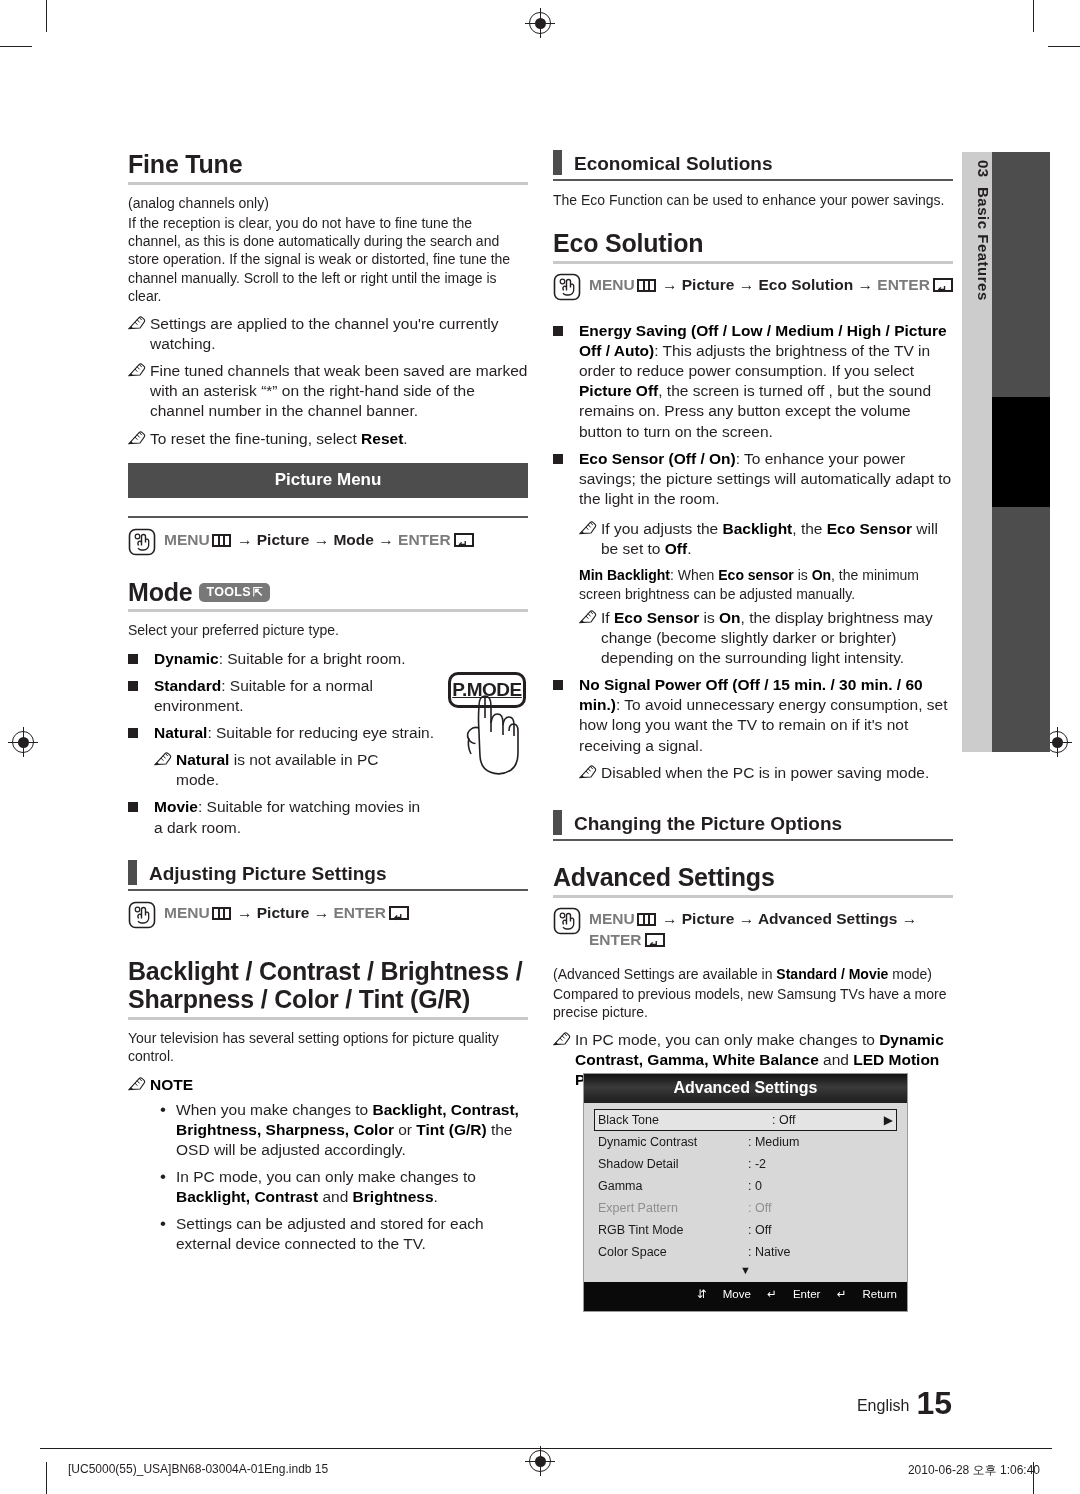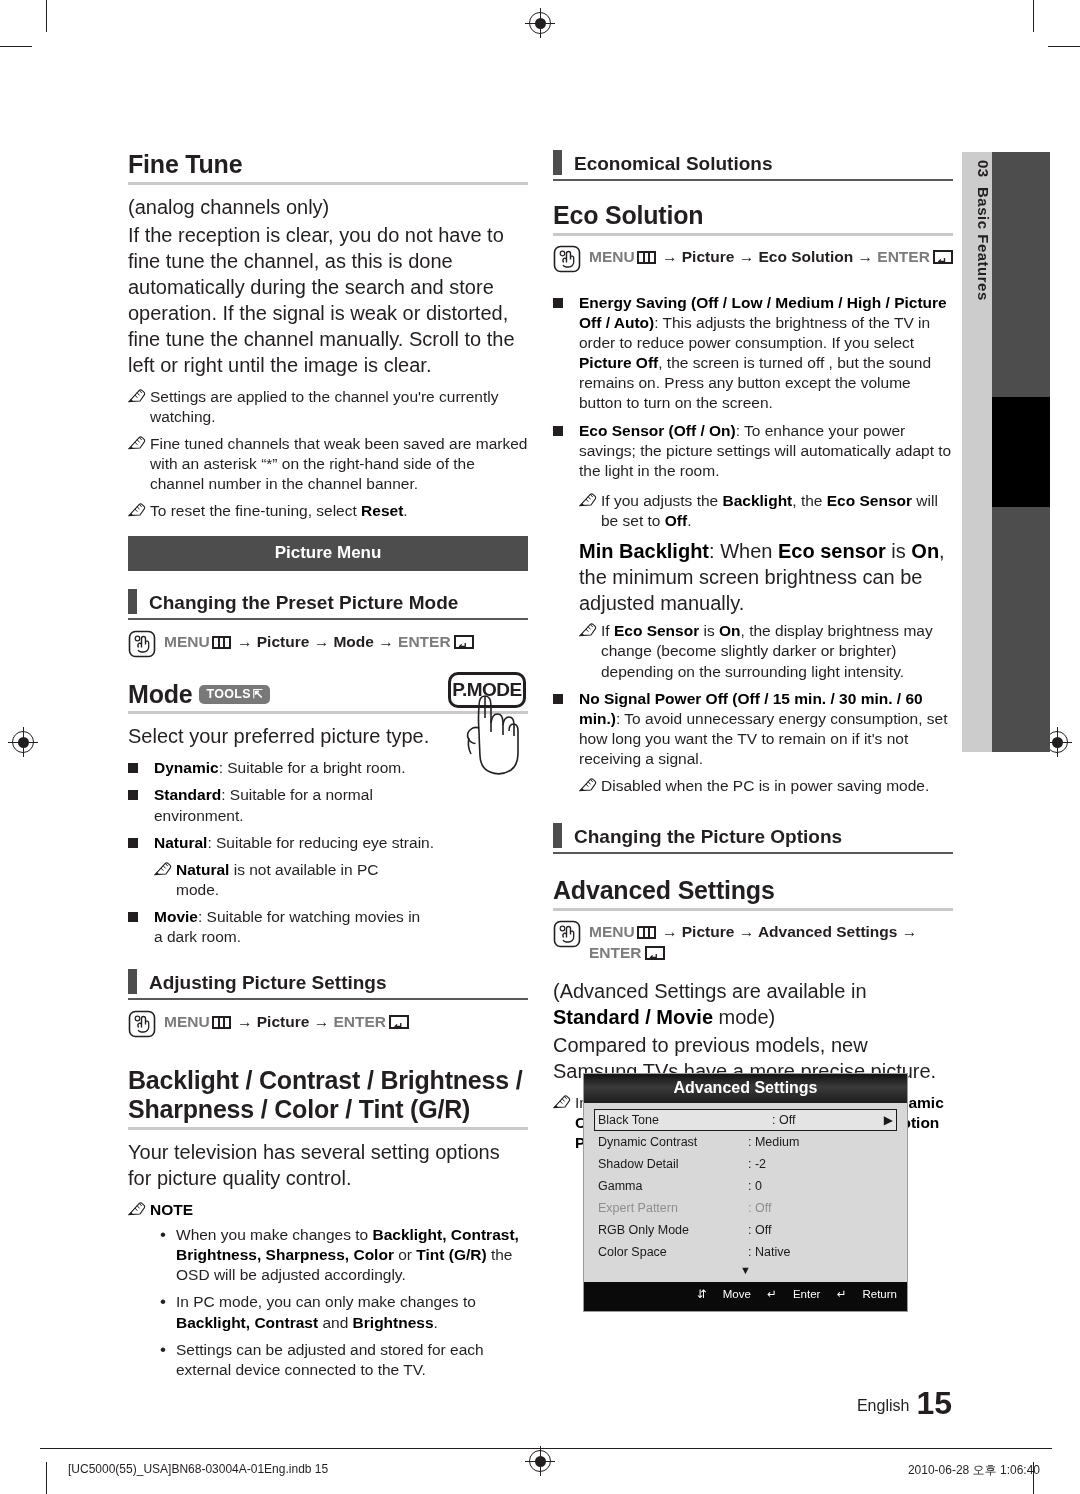--- a/index.html
+++ b/index.html
@@ -93,21 +93,21 @@
     line-height: 1;
     padding-bottom: 2px;
   }
   .rule-dark {
     height: 2px;
     background: #58585a;
     margin: 4px 0 10px 0;
   }
 
   p, li, .body {
-    font-size: 20px;
+    font-size: 14px;
     line-height: 1.30;
     margin: 0 0 9px 0;
   }
   b { font-weight: bold; color: #000000; }
 
   
   .note {
     display: flex;
     margin: 0 0 7px 0;
     font-size: 15.5px;
@@ -248,20 +248,21 @@
     width: 78px; height: 36px;
     border: 3px solid #231f20;
     border-radius: 10px;
     box-sizing: border-box;
     font-size: 19px;
     font-weight: bold;
     text-align: center;
     line-height: 30px;
     letter-spacing: -0.5px;
     background: #fff;
+    text-decoration: underline;
   }
 
   
   .osd {
     position: absolute;
     left: 583px;
     top: 1073px;
     width: 325px;
     background: #d8d8d8;
     border: 1px solid #9a9a9a;
@@ -448,24 +449,20 @@
             <path d="M1 12.6 L11.3 1.4 a1.9 1.9 0 0 1 2.7 0 l2.1 2 a1.9 1.9 0 0 1 0 2.7 L12 12 Z" fill="none" stroke="#231f20" stroke-width="1.1"></path>
             <path d="M11.3 1.4 L13.8 4.1 M9.1 3.7 L11.6 6.4 M6.9 6.0 L9.4 8.7" stroke="#231f20" stroke-width="1"></path>
             <path d="M1 12.6 L5.6 13.1 L3.4 10.3 Z" fill="#231f20"></path>
           </svg>
       </span>
       <span class="tx"><span>To reset the fine-tuning, select </span><b>Reset</b><span>.</span></span>
     </div>
 
     <div class="banner">Picture Menu</div>
 
-    <div class="sec-head">
-      <span class="tab"></span>
-      <span class="txt">Changing the Preset Picture Mode</span>
-    </div>
     <div class="rule-dark"></div>
 
     <div class="path">
       <span class="hicon">
         <svg width="28" height="28" viewBox="0 0 28 28">
             <rect x="1.5" y="1.5" width="25" height="25" rx="6" fill="none" stroke="#231f20" stroke-width="1.6"></rect>
             <path d="M13.5 8.5 v9 M13.5 8.5 a2 2 0 0 1 4 0 v6" fill="none" stroke="#231f20" stroke-width="1.4"></path>
             <path d="M10.5 17.5 q-1.5 -3 0.5 -4.2 q1.3 -0.6 1.8 0.8" fill="none" stroke="#231f20" stroke-width="1.3"></path>
             <path d="M17.5 11.5 a2 2 0 0 1 3.2 1.2 v4.3 a5 5 0 0 1 -5 5 h-2.5 a4 4 0 0 1 -3.2 -1.8" fill="none" stroke="#231f20" stroke-width="1.3"></path>
             <circle cx="9.5" cy="8.5" r="2.3" fill="none" stroke="#231f20" stroke-width="1.2"></circle>
@@ -577,20 +574,21 @@
     </svg>
   </div>
 
   <div class="col col-right">
 
     <div class="sec-head">
       <span class="tab"></span>
       <span class="txt">Economical Solutions</span>
     </div>
     <div class="rule-dark"></div>
+    <p>The Eco Function can be used to enhance your power savings.</p>
 
     <h1 class="big" style="margin-top:20px;">Eco Solution</h1>
     <div class="rule-light"></div>
 
     <div class="path">
       <span class="hicon">
         <svg width="28" height="28" viewBox="0 0 28 28">
             <rect x="1.5" y="1.5" width="25" height="25" rx="6" fill="none" stroke="#231f20" stroke-width="1.6"></rect>
             <path d="M13.5 8.5 v9 M13.5 8.5 a2 2 0 0 1 4 0 v6" fill="none" stroke="#231f20" stroke-width="1.4"></path>
             <path d="M10.5 17.5 q-1.5 -3 0.5 -4.2 q1.3 -0.6 1.8 0.8" fill="none" stroke="#231f20" stroke-width="1.3"></path>
@@ -713,21 +711,21 @@
       </div>
       <div class="osd-row">
         <span class="lbl">Gamma</span>
         <span class="val">: 0</span>
       </div>
       <div class="osd-row dim">
         <span class="lbl">Expert Pattern</span>
         <span class="val">: Off</span>
       </div>
       <div class="osd-row">
-        <span class="lbl">RGB Only Mode</span>
+        <span class="lbl">RGB Tint Mode</span>
         <span class="val">: Off</span>
       </div>
       <div class="osd-row">
         <span class="lbl">Color Space</span>
         <span class="val">: Native</span>
       </div>
 
       <div class="osd-down">▼</div>
     </div>
     <div class="osd-foot">

